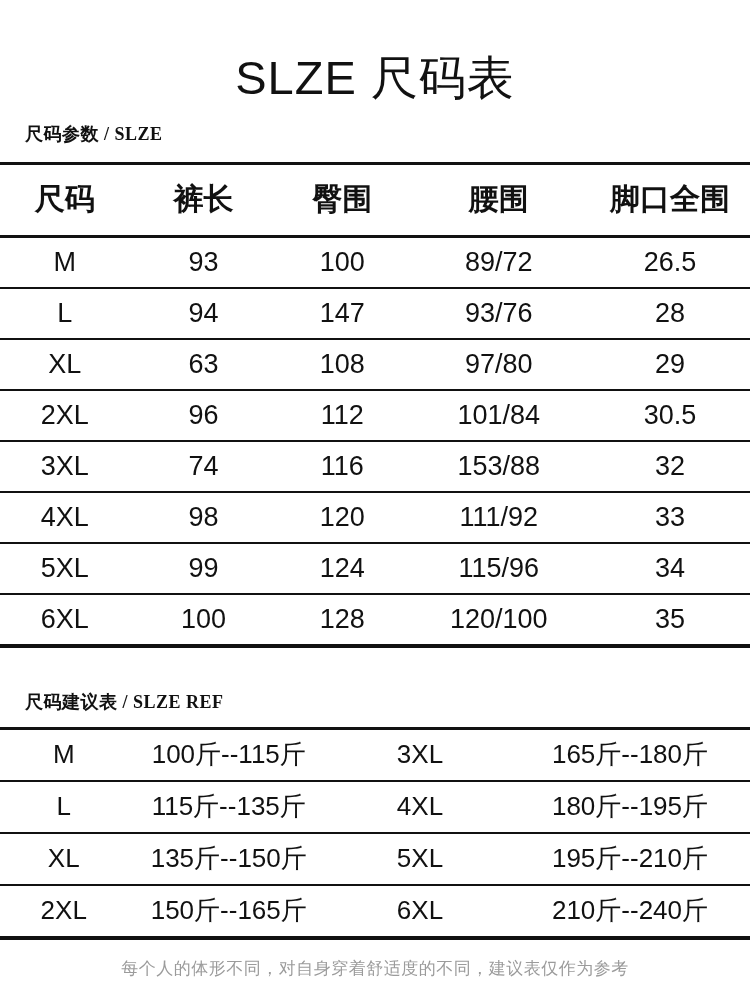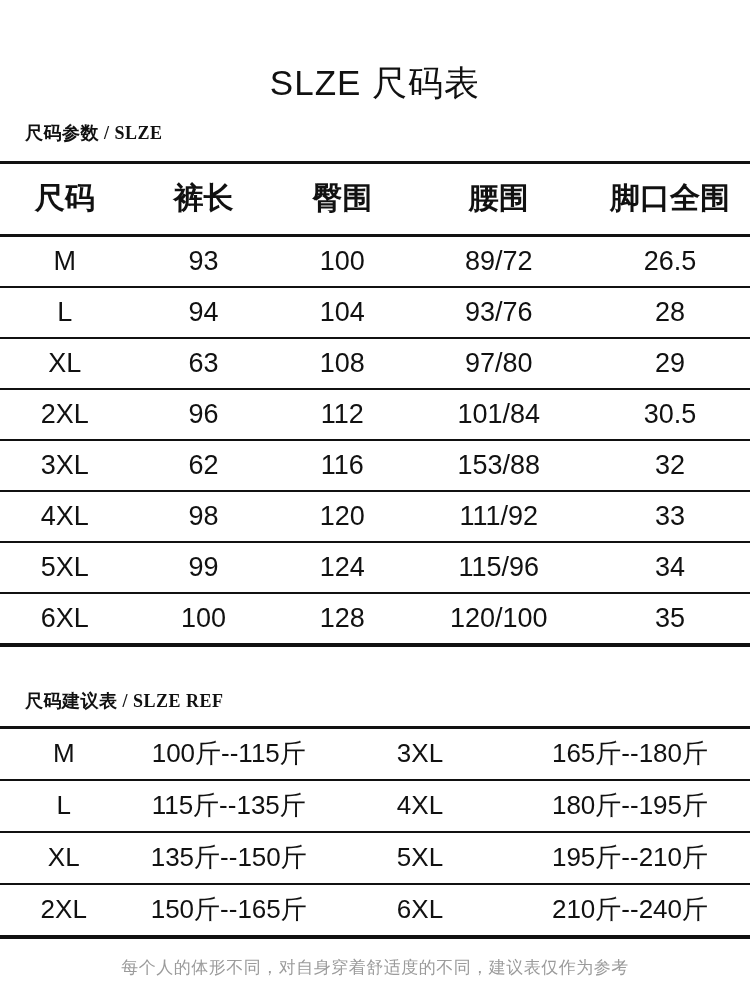--- a/index.html
+++ b/index.html
@@ -7,24 +7,24 @@
     position: relative;
     width: 750px;
     height: 991px;
     margin: 0 auto;
     background: #ffffff;
     color: #111111;
     font-family: "Liberation Sans", "DejaVu Sans", sans-serif;
     overflow: hidden;
   }
   .title {
-    margin: 0;
-    padding-top: 64px;
-    text-align: center;
-    font-size: 35px;
+    margin: 16px;
+    padding-top: 36px;
+    text-align: center;
+    font-size: 47px;
     font-weight: 500;
     letter-spacing: 1px;
     line-height: 1.1;
   }
   .section-label {
     margin: 18px 0 0 25px;
     font-size: 18px;
     font-weight: 600;
     letter-spacing: 0.5px;
     font-family: Liberation Serif, serif;
@@ -113,41 +113,41 @@
       <tr>
         <td>M</td>
         <td>93</td>
         <td>100</td>
         <td>89/72</td>
         <td>26.5</td>
       </tr>
       <tr>
         <td>L</td>
         <td>94</td>
-        <td>104</td>
+        <td>147</td>
         <td>93/76</td>
         <td>28</td>
       </tr>
       <tr>
         <td>XL</td>
         <td>63</td>
         <td>108</td>
         <td>97/80</td>
         <td>29</td>
       </tr>
       <tr>
         <td>2XL</td>
         <td>96</td>
         <td>112</td>
         <td>101/84</td>
         <td>30.5</td>
       </tr>
       <tr>
         <td>3XL</td>
-        <td>62</td>
+        <td>74</td>
         <td>116</td>
         <td>153/88</td>
         <td>32</td>
       </tr>
       <tr>
         <td>4XL</td>
         <td>98</td>
         <td>120</td>
         <td>111/92</td>
         <td>33</td>

